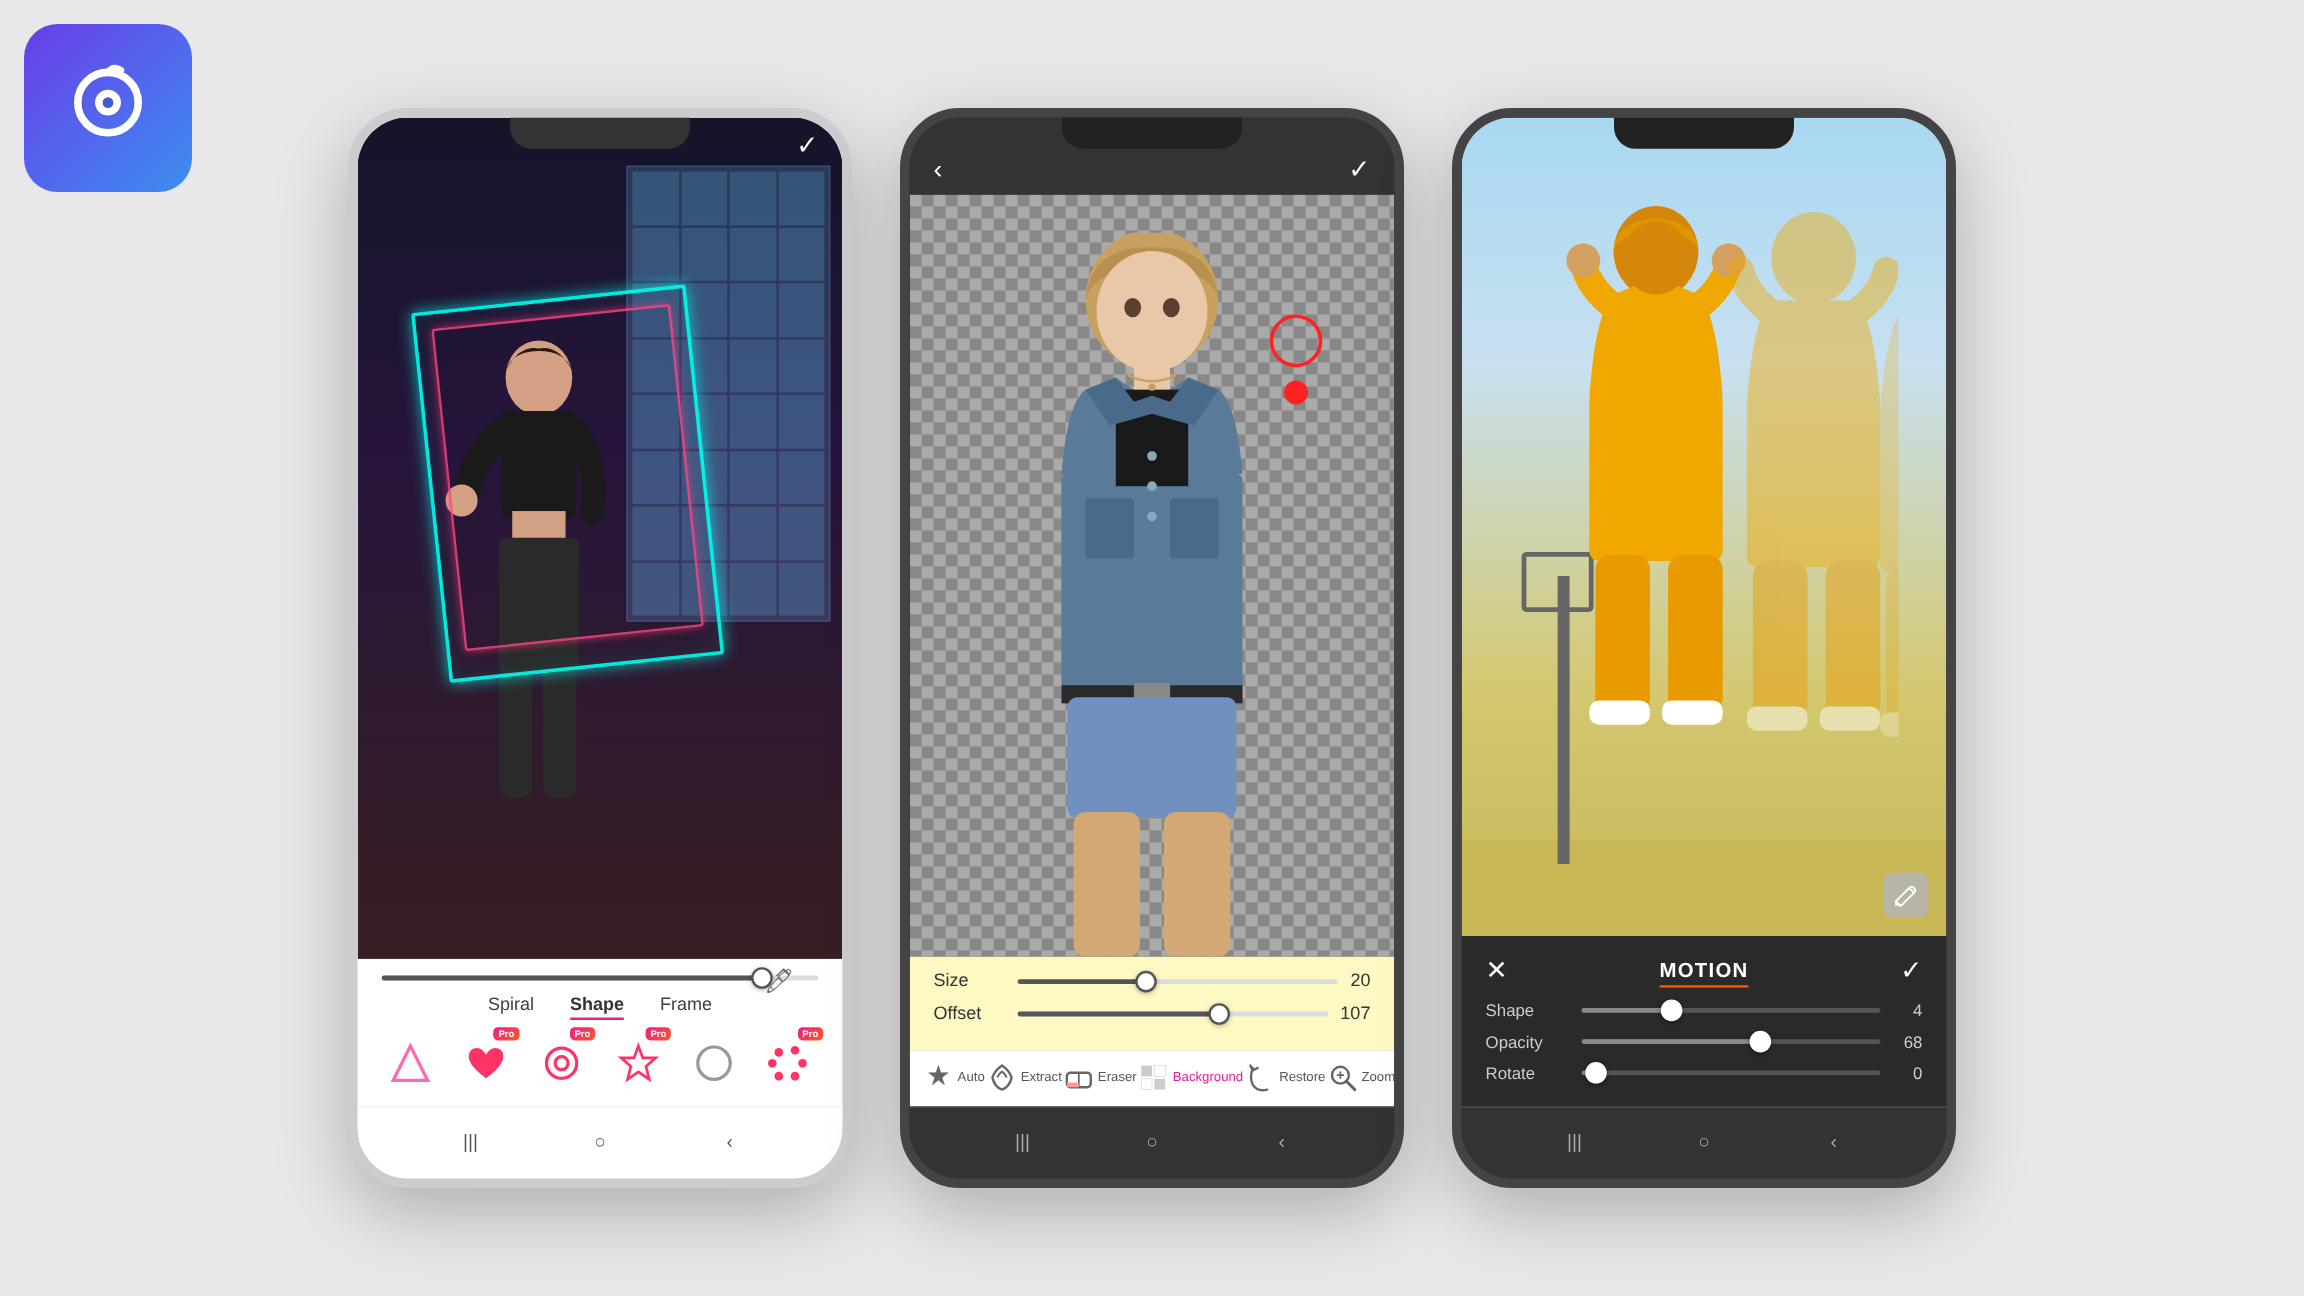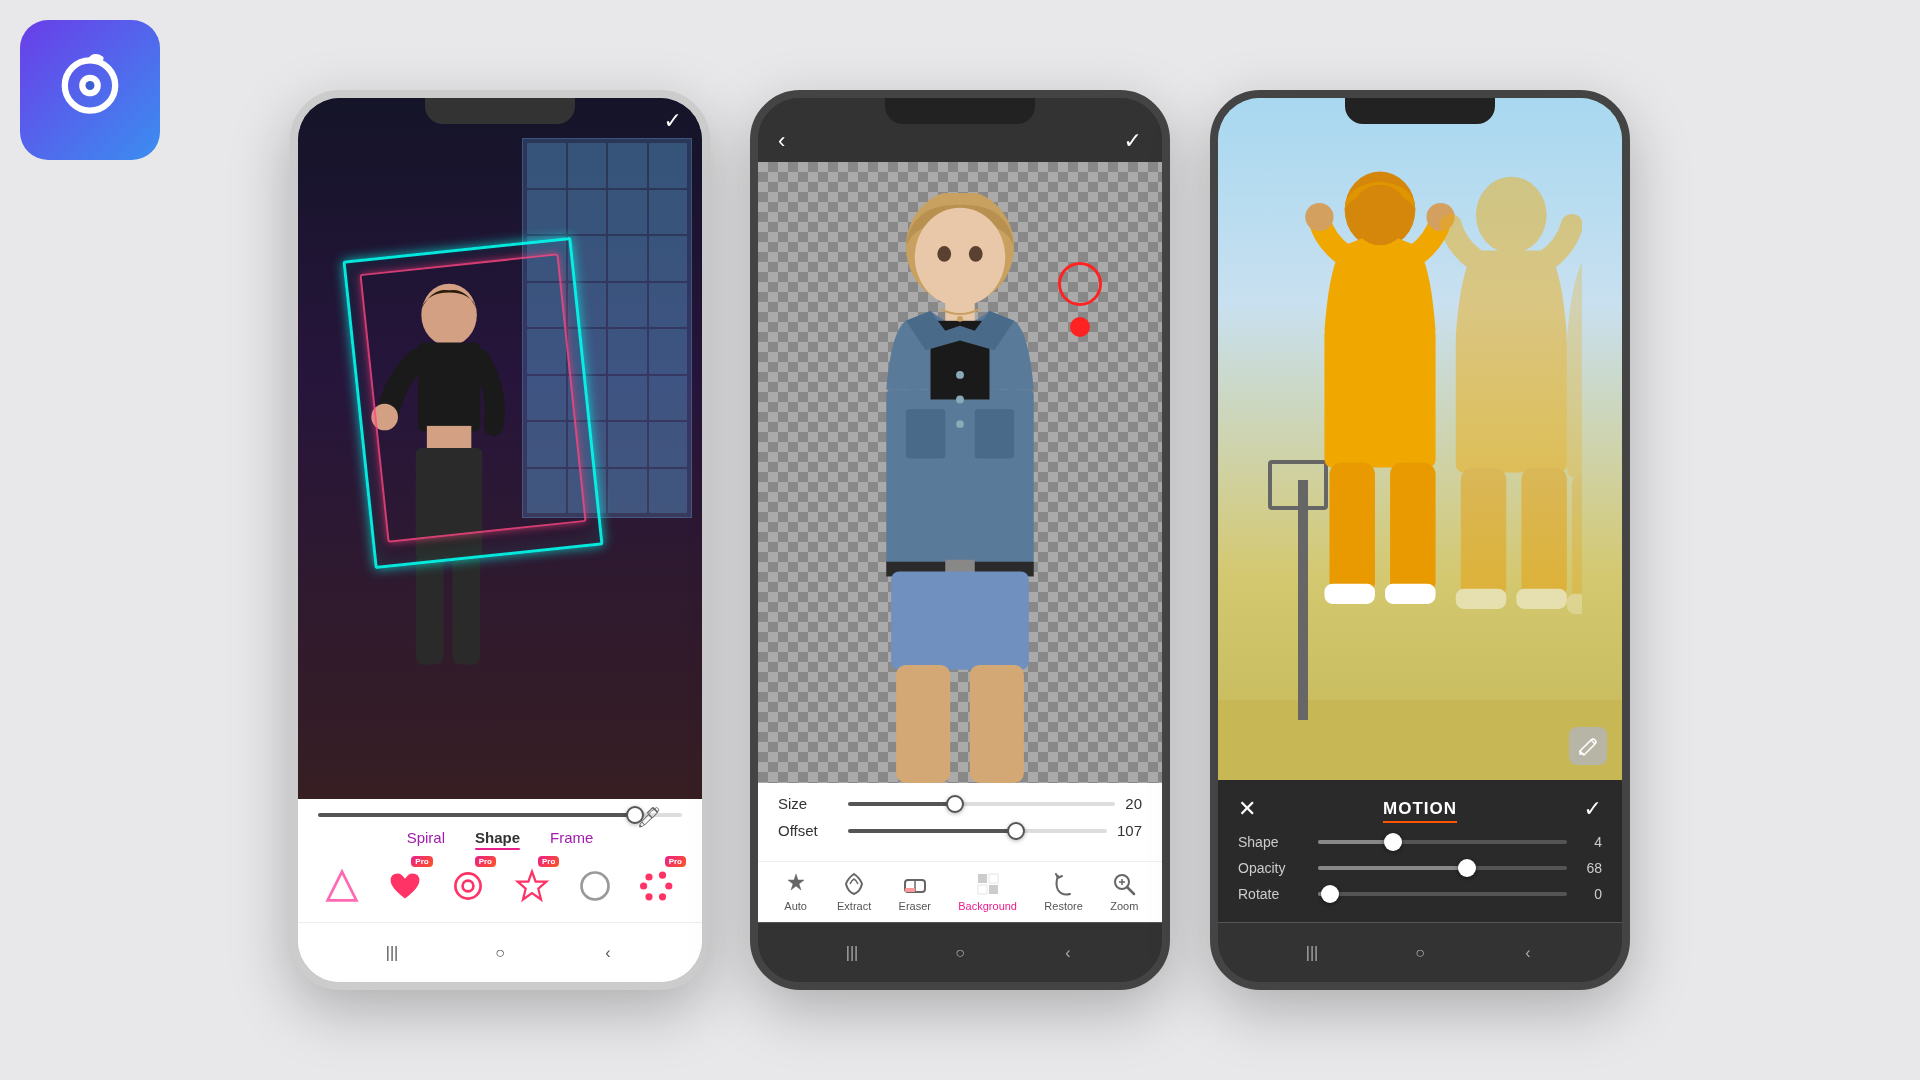--- a/index.html
+++ b/index.html
@@ -147,21 +147,21 @@
       color: #666;
     }
     .tabs-row {
       display: flex;
       justify-content: center;
       gap: 30px;
       padding: 8px 0 6px;
     }
     .tab-item {
       font-size: 15px;
-      color: #a21caf;
+      color: #404040;
       position: relative;
       cursor: pointer;
     }
     .tab-item.active {
       color: #333;
       font-weight: 700;
     }
     .tab-item.active::after {
       content: '';
       position: absolute;
@@ -256,21 +256,21 @@
     .red-dot {
       position: absolute;
       width: 20px;
       height: 20px;
       background: #ff2222;
       border-radius: 50%;
       top: 155px;
       right: 72px;
     }
     .phone2-controls {
-      background: #ffffff;
+      background: #fef9c3;
       padding: 12px 20px;
     }
     .control-row {
       display: flex;
       align-items: center;
       margin-bottom: 10px;
       gap: 10px;
     }
     .control-label {
       font-size: 15px;
@@ -312,21 +312,21 @@
     }
     .phone2-toolbar {
       display: flex;
       justify-content: space-around;
       padding: 8px 10px 10px;
       background: #fff;
       border-top: 1px solid #eee;
     }
     .toolbar-item {
       display: flex;
-      flex-direction: column;
+      flex-direction: row;
       align-items: center;
       gap: 2px;
       cursor: pointer;
     }
     .toolbar-item svg {
       width: 28px;
       height: 28px;
     }
     .toolbar-label {
       font-size: 11px;

